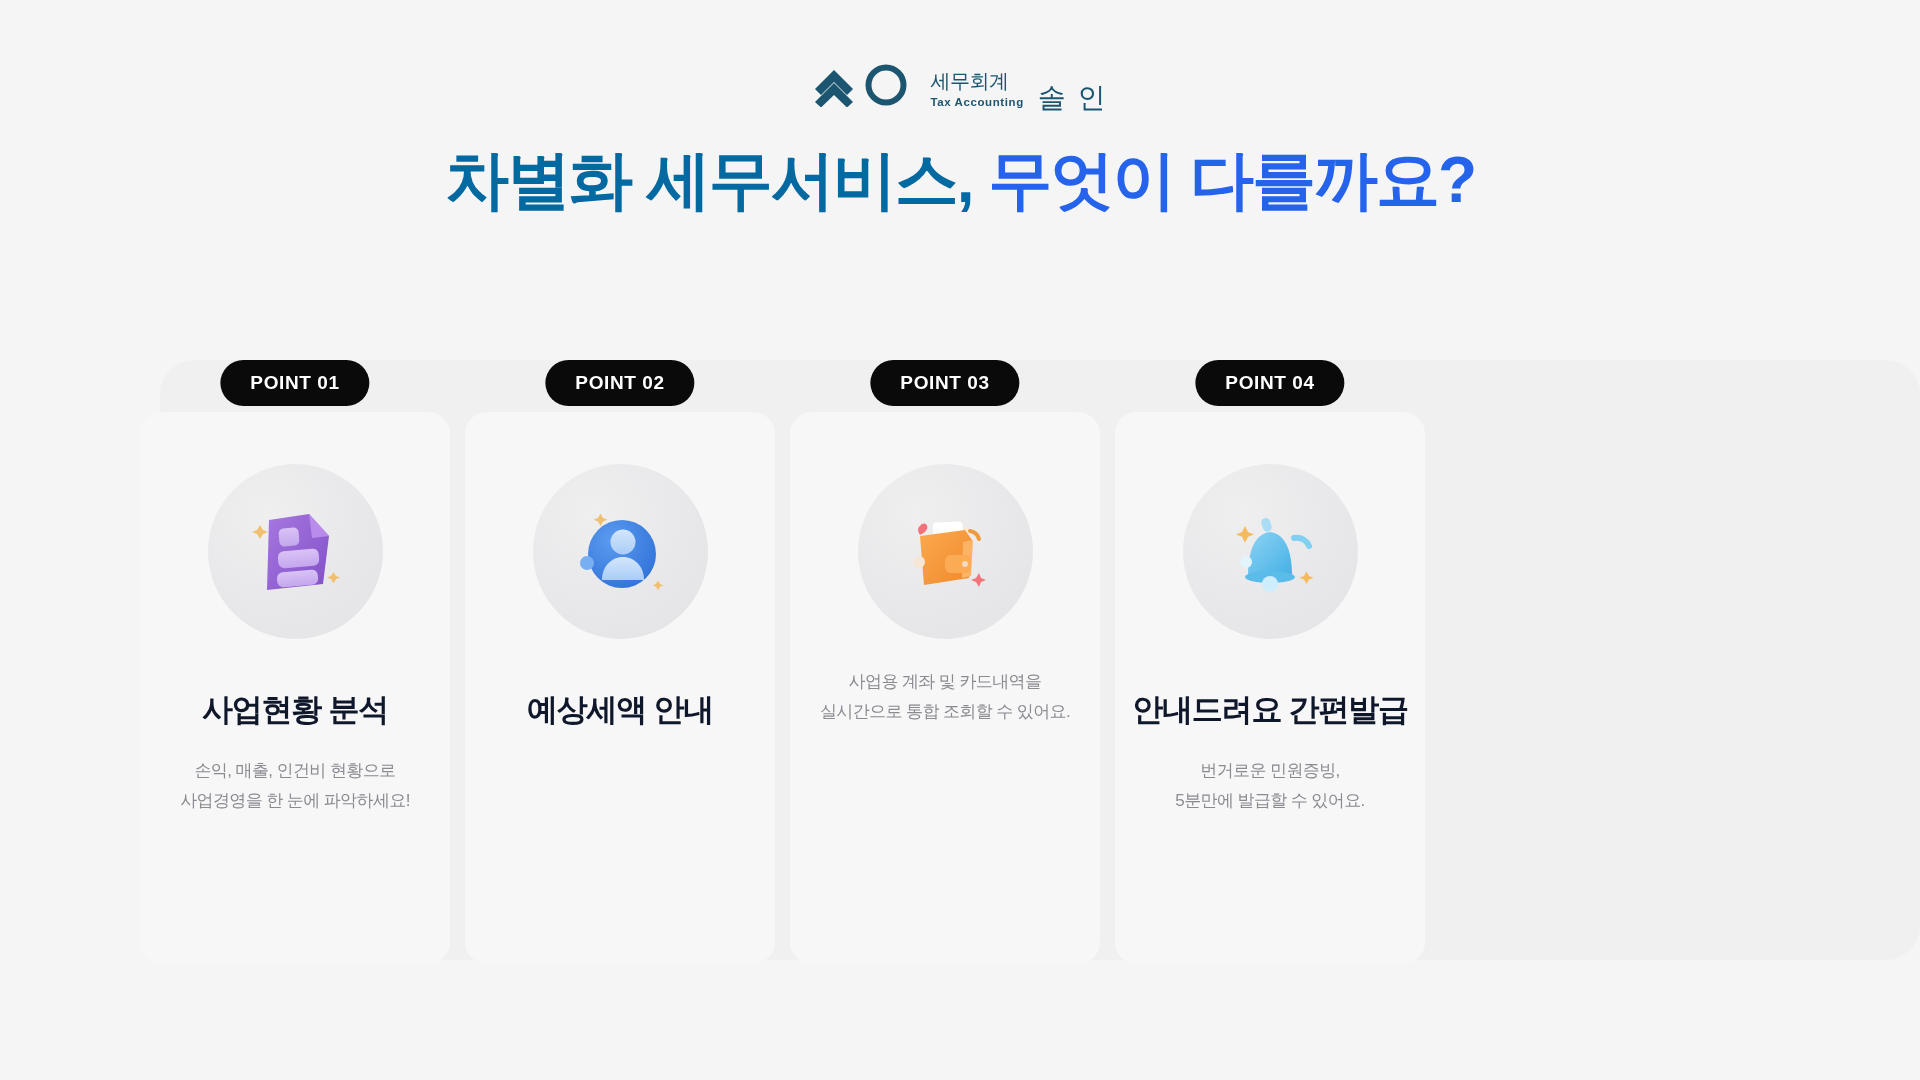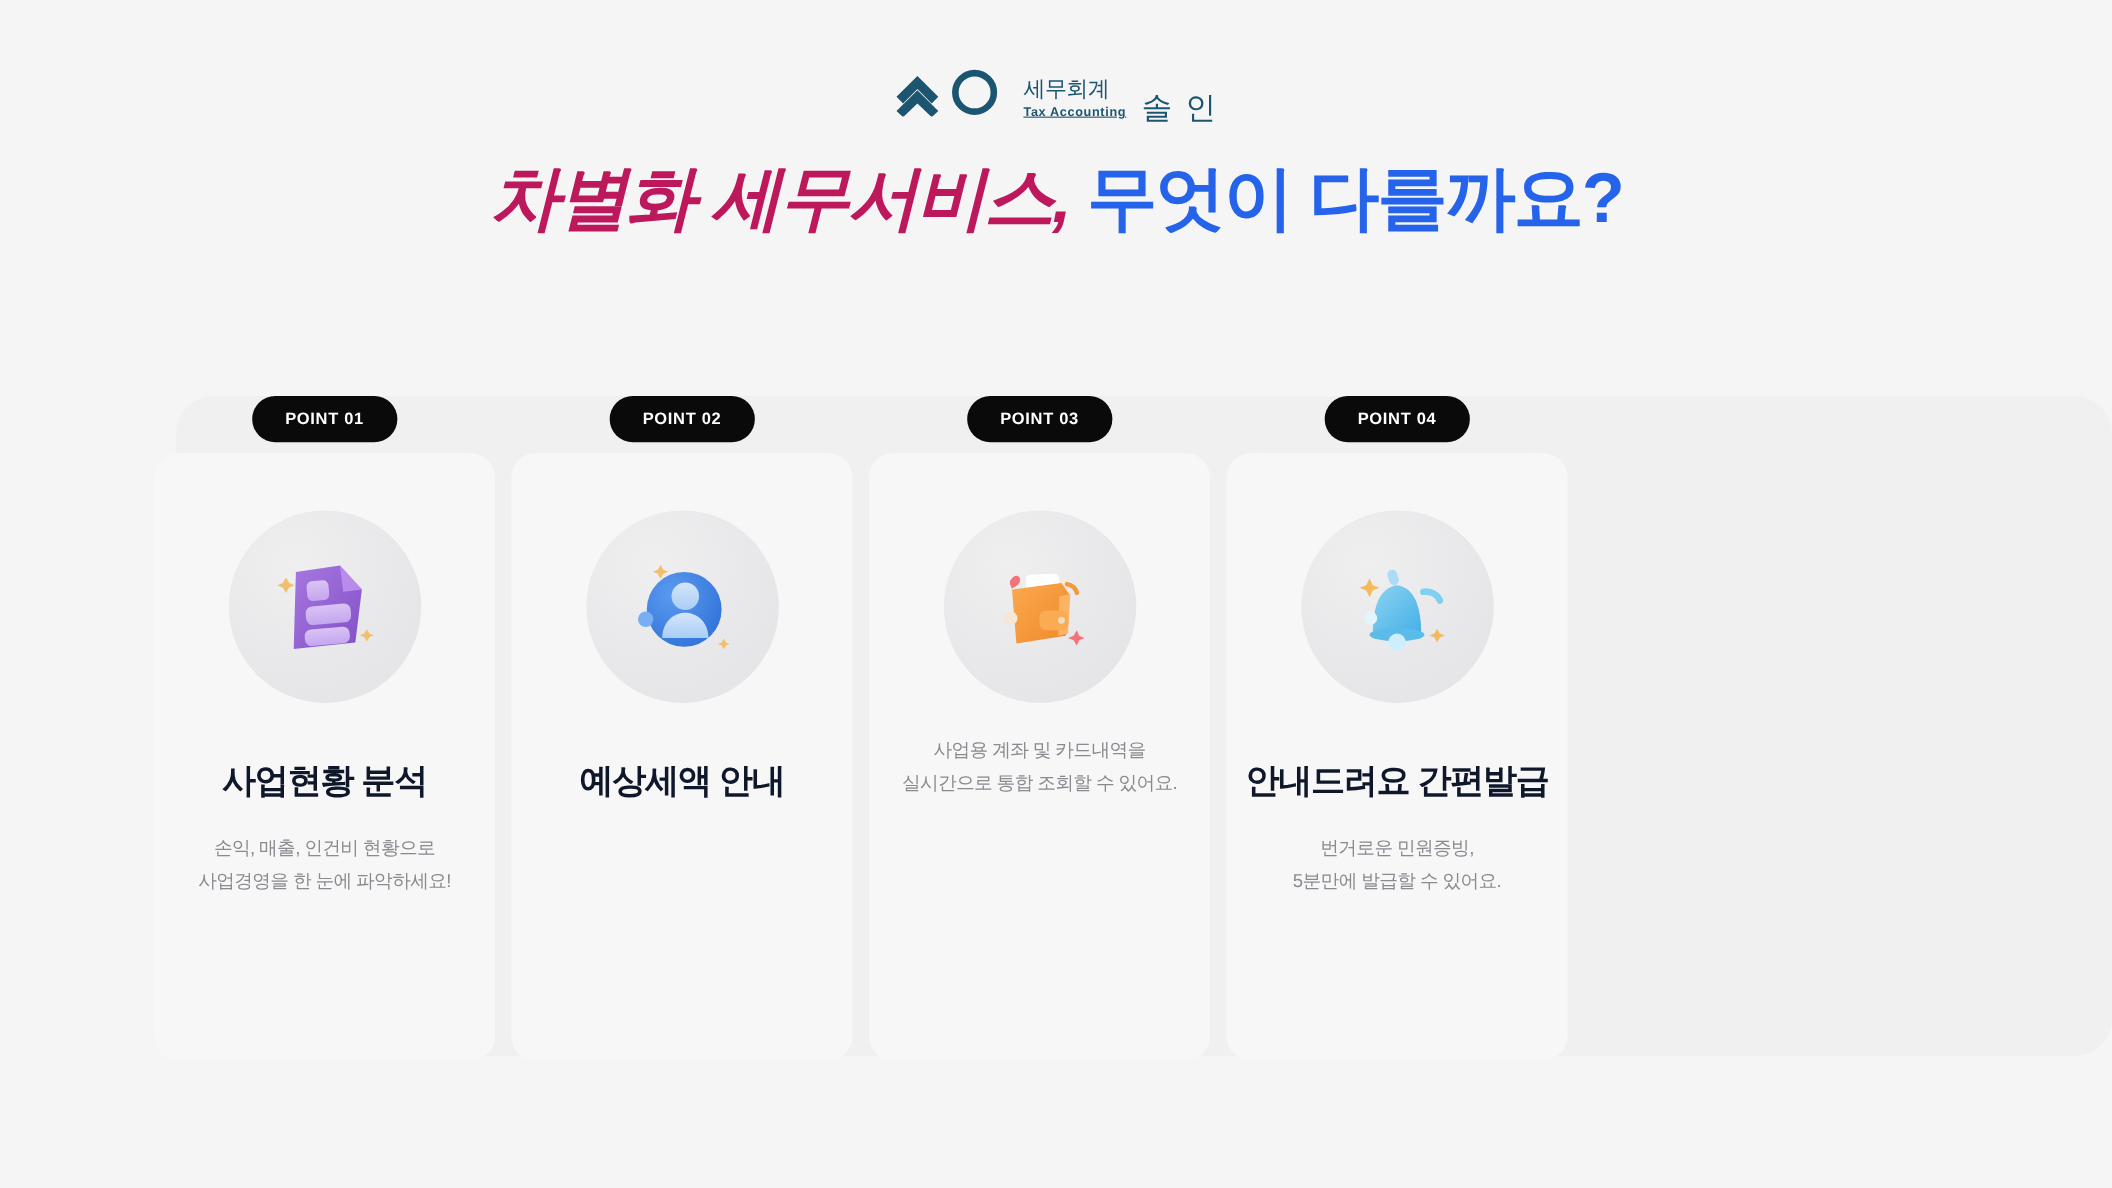--- a/index.html
+++ b/index.html
@@ -29,38 +29,38 @@
     display:flex; flex-direction:column; align-items:flex-start;
     padding-bottom:3px;
     margin-top:14px;
   }
   .logo-ko {
     font-size:20px; font-weight:500; letter-spacing:-0.5px;
     color:#1c5570; line-height:1.1;
   }
   .logo-en {
     font-size:11.5px; font-weight:700; letter-spacing:0.6px;
-    color:#1c5570; line-height:1.4; margin-top:2px;text-decoration:underline;
+    color:#1c5570; line-height:1.4; margin-top:2px;
   }
   .logo-brand {
     font-size:28px; font-weight:400; letter-spacing:2px;
     color:#1c5570; line-height:1; padding-bottom:1px;
   }
 
   
   .headline {
     position:absolute;
     top:140px; left:0; width:1920px;
     text-align:center;
     font-size:64px; font-weight:800;
     letter-spacing:-2px;
     line-height:1.25;
     white-space:nowrap;
   }
-  .headline .black { color:#be185d;font-style:italic; }
+  .headline .black { color:#0369a1; }
   .headline .blue  { color:#2563eb; }
 
   
   .panel-back {
     position:absolute;
     left:160px; top:360px;
     width:1760px; height:600px;
     background:#f0f0f1;
     border-radius:34px;
   }
@@ -81,21 +81,21 @@
     display:flex;
     flex-direction:column;
     align-items:center;
   }
   .badge {
     position:absolute;
     top:-52px; left:50%;
     transform:translateX(-50%);
     background:#0a0a0a;
     color:#ffffff;
-    font-size:15px;
+    font-size:19px;
     font-weight:700;
     letter-spacing:0.6px;
     padding:13px 30px 14px;
     border-radius:999px;
     white-space:nowrap;
     line-height:1;
   }
 
   .icon-circle {
     margin-top:52px;

